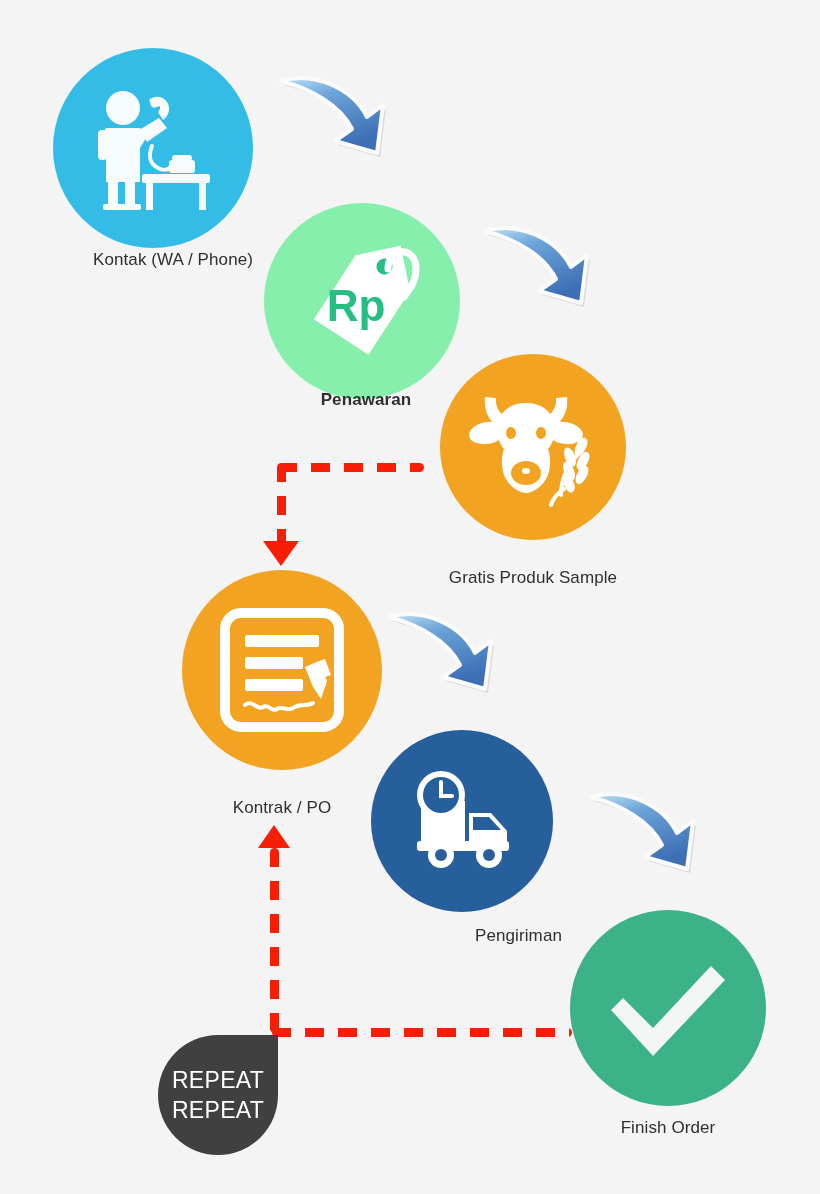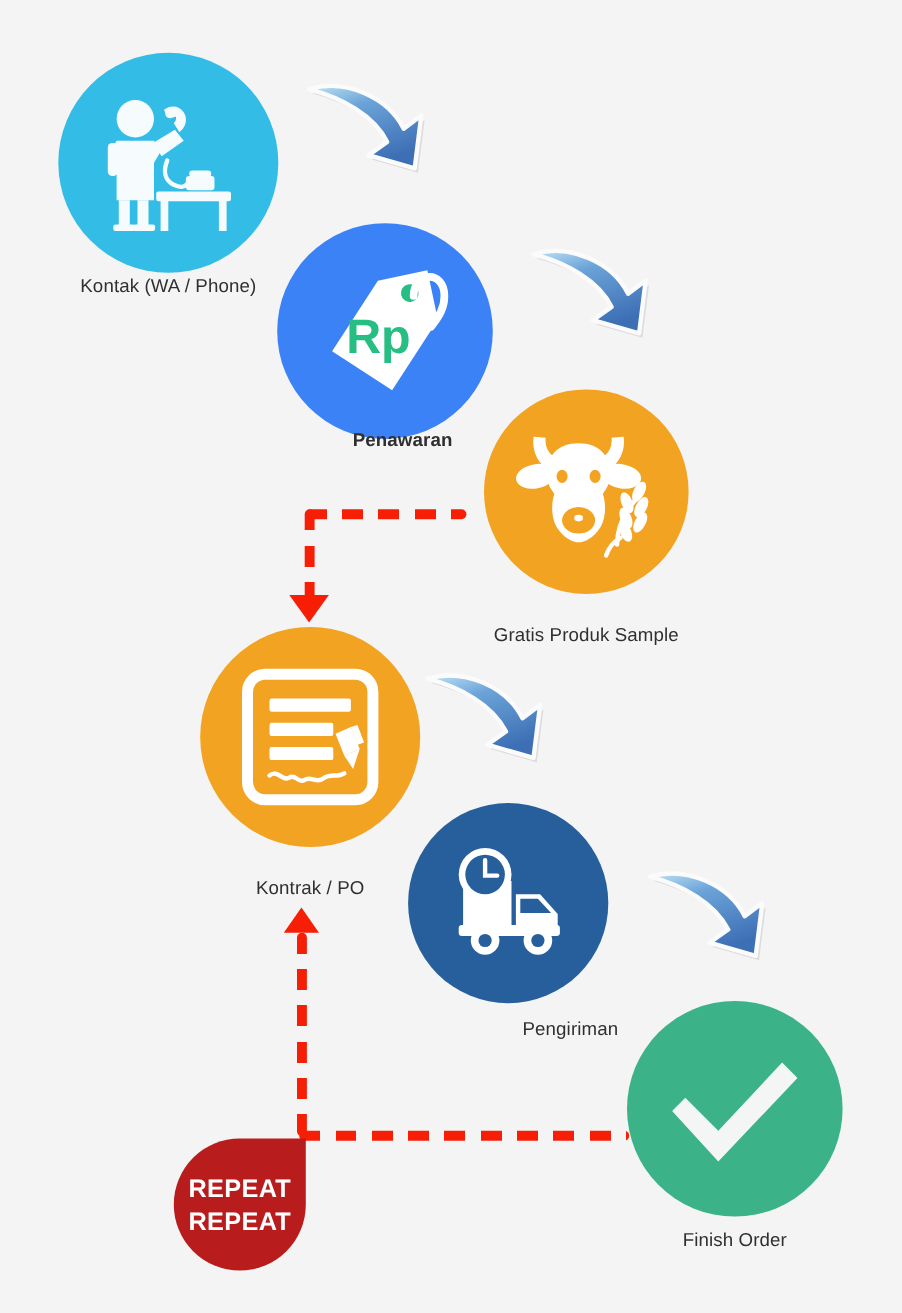--- a/index.html
+++ b/index.html
@@ -52,27 +52,27 @@
   .arrowhead-up{
     position:absolute;width:0;height:0;
     border-left:16px solid transparent;
     border-right:16px solid transparent;
     border-bottom:23px solid #f61e04;
   }
 
   
   .repeat-badge{
     position:absolute;
-    background:#b91c1c;
+    background:#404040;
     border-radius:50% 0 50% 50%;
     display:flex;flex-direction:column;
     align-items:center;justify-content:center;
     color:#ffffff;
     font-size:23px;
-    font-weight:bold;
+    font-weight:normal;
     line-height:30px;
     letter-spacing:.3px;
   }
   .repeat-badge span{display:block;}
 </style>
 </head>
 <body>
 
 <div id="stage">
 
@@ -102,41 +102,41 @@
           <rect x="57" y="98" width="7" height="28"></rect>
           <rect x="110" y="98" width="7" height="28"></rect>
 
           <rect x="80" y="76" width="26" height="13" rx="3"></rect>
           <rect x="83" y="71" width="20" height="6" rx="3"></rect>
 
           <path d="M63 62 c-4 10 -2 18 6 22 c6 3 11 2 13 -2" fill="none" stroke="#f6fbfd" stroke-width="4" stroke-linecap="round"></path>
         </g>
       </svg>
     </div>
-    <div class="node-label" style="left:53px;top:250px;width:200px;">Kontak (WA / Phone)</div>
+    <div class="node-label" style="left:53px;top:250px;width:200px;text-align:right;">Kontak (WA / Phone)</div>
   </div>
 
   <div class="arrow" style="left:276px;top:62px;width:120px;height:110px;">
     <svg width="120" height="110" viewBox="0 0 120 110">
       <defs>
         <linearGradient id="ag1" x1="0" y1="0" x2="0.45" y2="1">
           <stop offset="0%" stop-color="#bfe2f5"></stop>
           <stop offset="35%" stop-color="#6ba4d8"></stop>
           <stop offset="100%" stop-color="#3d6fb5"></stop>
         </linearGradient>
       </defs>
       <g transform="translate(3,5)">
         <path d="M2 14 C36 4 74 22 88 50 L104 38 L98 86 L56 74 L73 62 C61 38 32 22 2 14 Z" fill="#c9c9c9" opacity="0.55" transform="translate(3,4)"></path>
         <path d="M2 14 C36 4 74 22 88 50 L104 38 L98 86 L56 74 L73 62 C61 38 32 22 2 14 Z" fill="url(#ag1)" stroke="#fbfbfb" stroke-width="4" stroke-linejoin="round"></path>
       </g>
     </svg>
   </div>
 
   <div class="node">
-    <div class="circle" style="left:252px;top:203px;width:196px;height:196px;background:#3b82f6;">
+    <div class="circle" style="left:264px;top:203px;width:196px;height:196px;background:#86efac;">
       <svg width="124" height="124" viewBox="0 0 124 124">
         <g>
 
           <path d="M66 16 L112 16 L112 62 L58 116 L12 70 Z" fill="#ffffff" transform="rotate(-12 62 66)"></path>
 
           <circle cx="92" cy="33" r="8" fill="#26be82" transform="rotate(-12 62 66)"></circle>
 
           <path d="M88 30 C88 8 116 6 116 30 C116 44 108 52 104 58" fill="none" stroke="#ffffff" stroke-width="7" stroke-linecap="round"></path>
 
           <text x="56" y="82" font-family="'Liberation Sans',sans-serif" font-size="44" font-weight="bold" fill="#26be82" text-anchor="middle">Rp</text>

